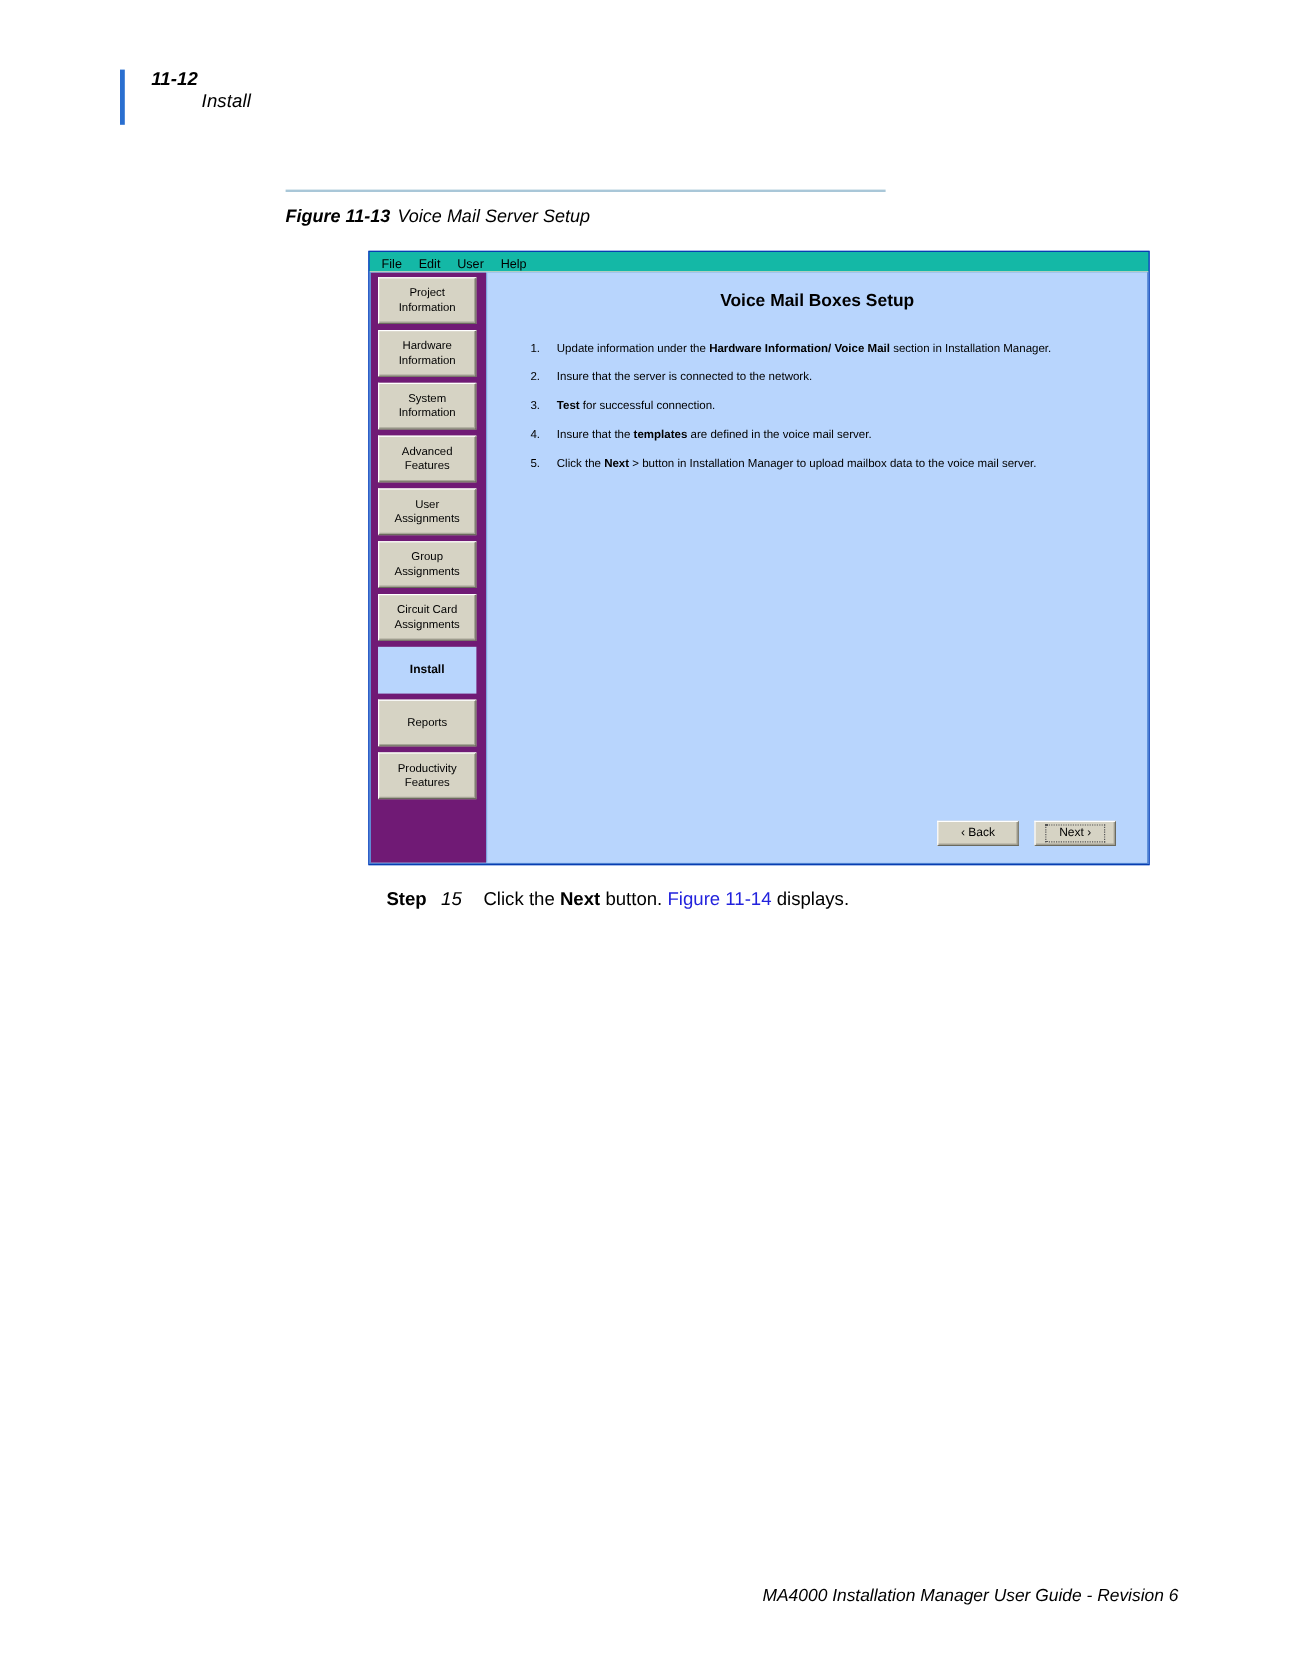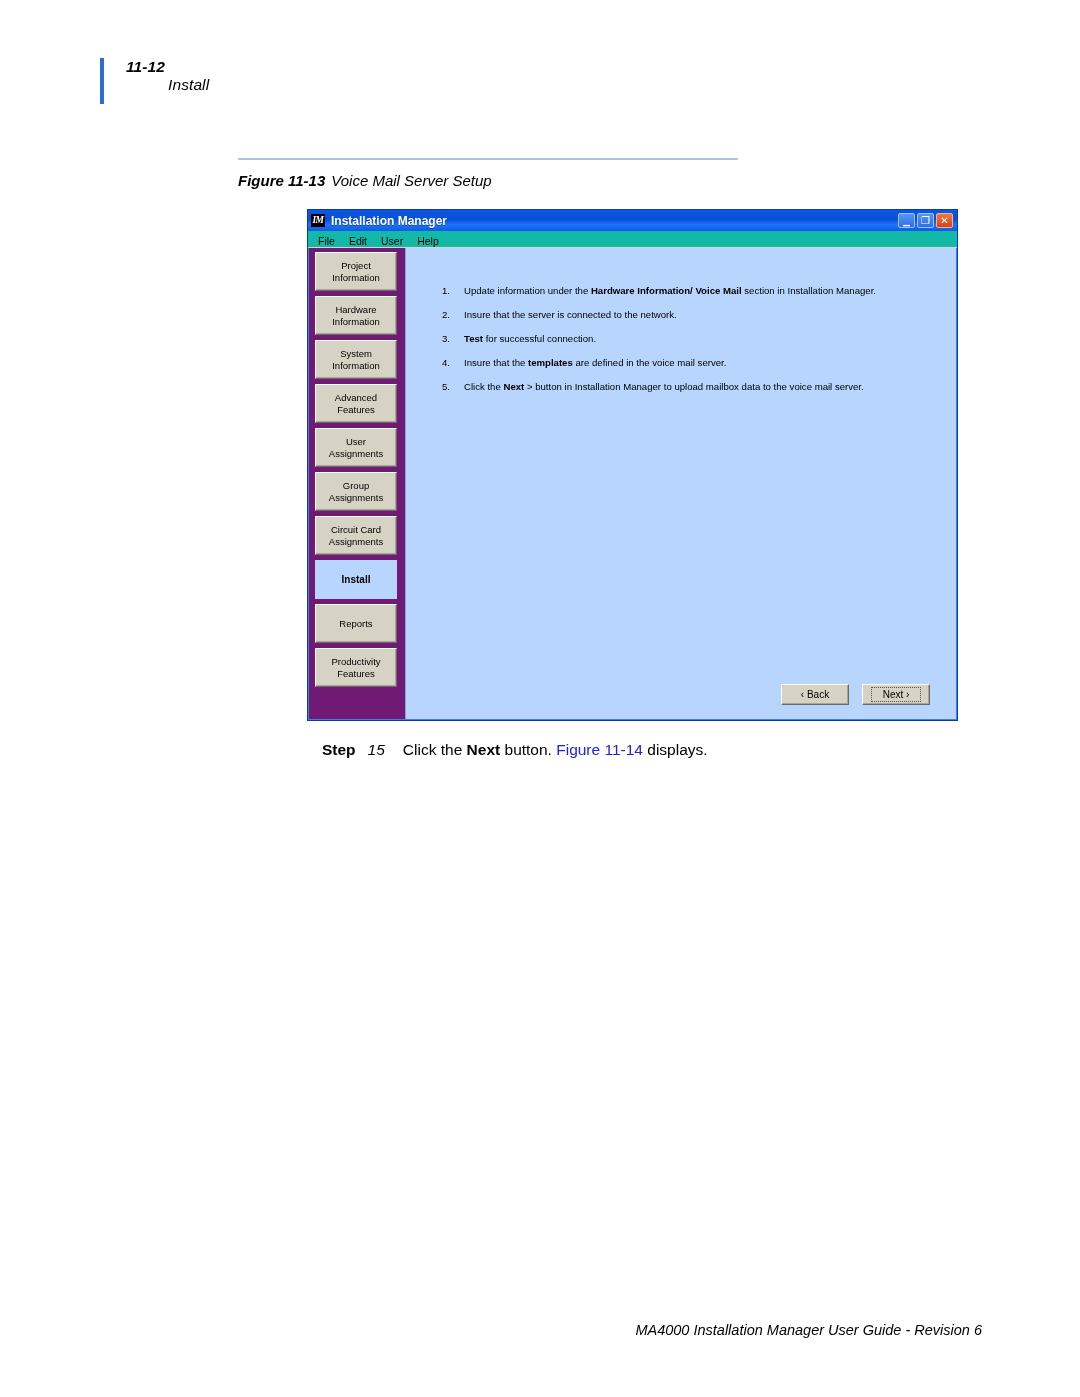--- a/index.html
+++ b/index.html
@@ -337,35 +337,20 @@
 
 <div class="figure-block">
   <div class="figure-rule"></div>
   <div class="figure-caption">
     <span class="fig-label">Figure 11-13</span><span class="fig-name">Voice Mail Server Setup</span>
   </div>
 </div>
 
 <div class="app-window">
 
-  <div class="titlebar">
-    <div class="app-logo">IM</div>
-    <div class="titlebar-text">Installation Manager</div>
-    <div class="win-buttons">
-      <div class="win-btn min">
-          <span class="glyph">_</span>
-        </div>
-      <div class="win-btn max">
-          <span class="glyph">❐</span>
-        </div>
-      <div class="win-btn close">
-          <span class="glyph">✕</span>
-        </div>
-    </div>
-  </div>
 
   <div class="menubar">
     <span class="menu-item">File</span>
     <span class="menu-item">Edit</span>
     <span class="menu-item">User</span>
     <span class="menu-item">Help</span>
   </div>
 
   <div class="app-body">
 
@@ -404,20 +389,21 @@
       <div class="nav-btn">
         <span>Reports</span>
       </div>
       <div class="nav-btn">
         <span>Productivity</span>
         <span>Features</span>
       </div>
     </div>
 
     <div class="content">
+      <div class="content-title">Voice Mail Boxes Setup</div>
 
       <ul class="steps-list">
         <li>
           <span class="num">1.</span>
           <span class="txt"><span>Update information under the </span><b>Hardware Information/ Voice Mail</b><span> section in Installation Manager.</span></span>
         </li>
         <li>
           <span class="num">2.</span>
           <span class="txt"><span>Insure that the server is connected to the network.</span><b></b><span></span></span>
         </li>

